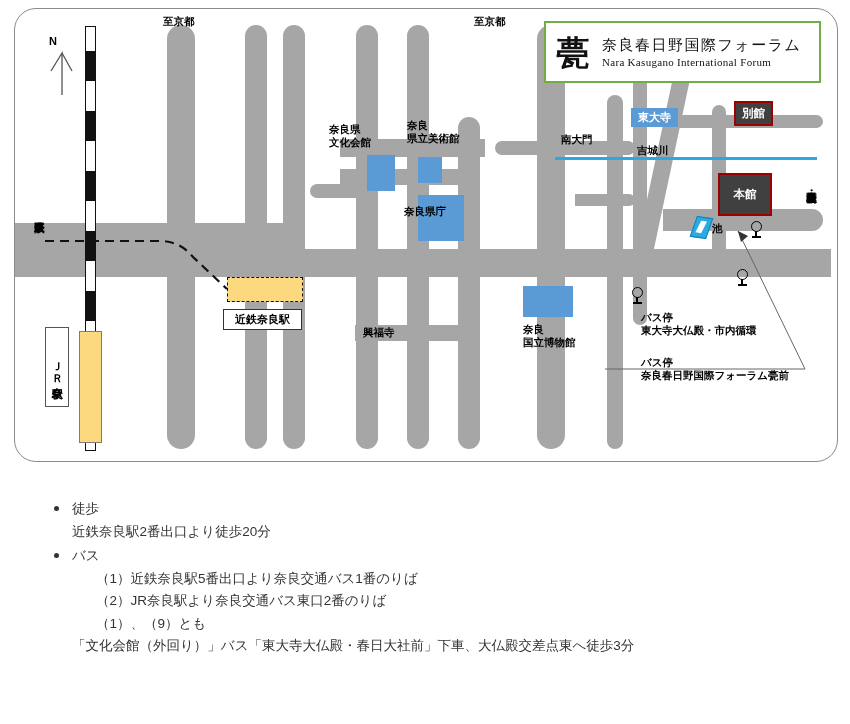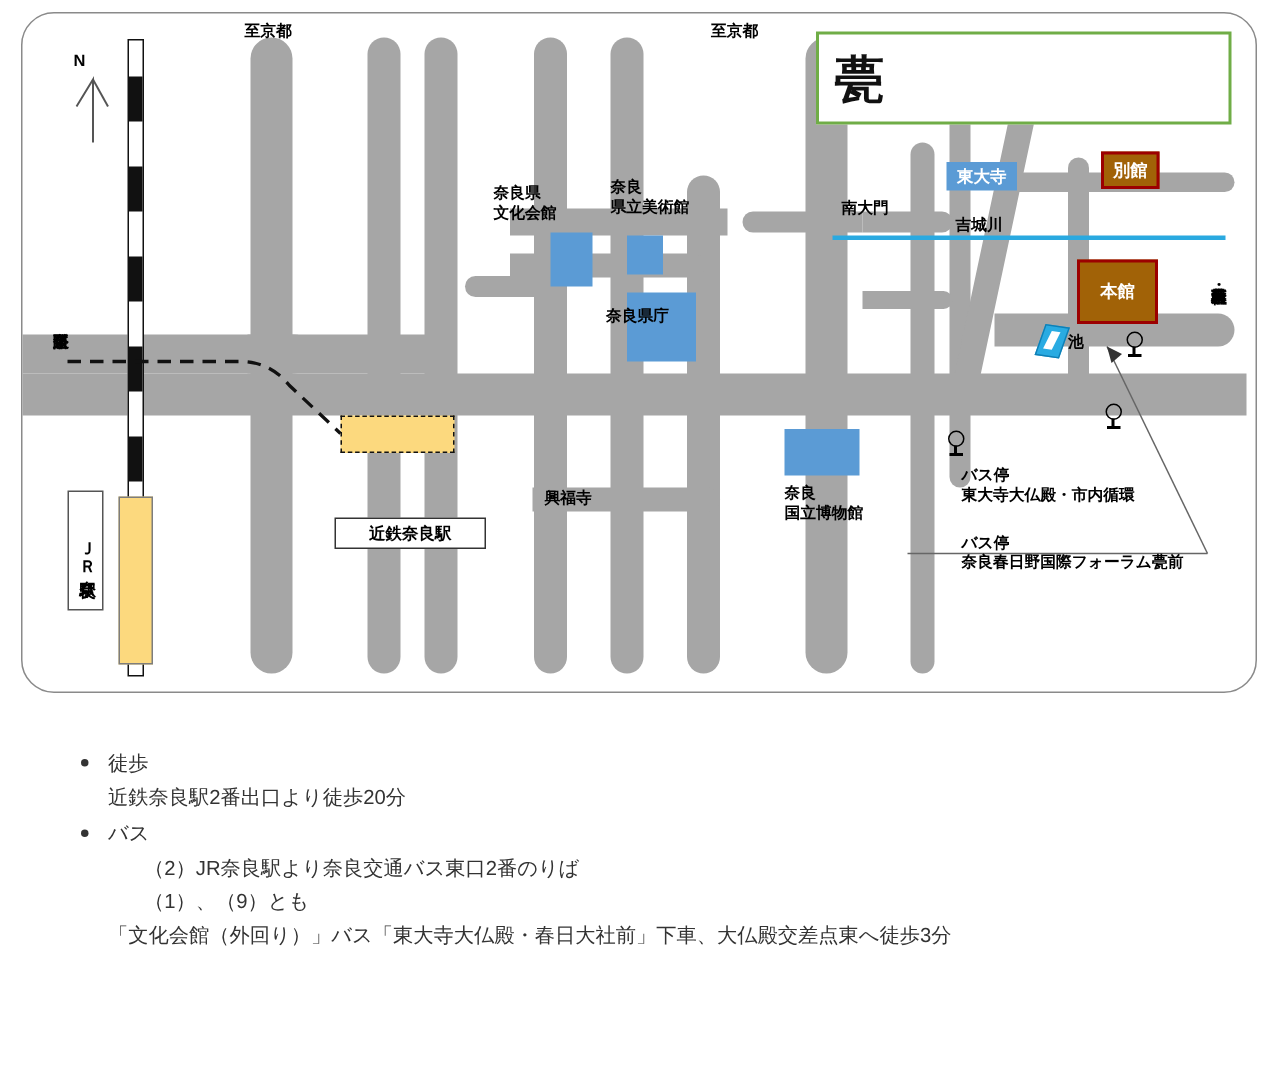--- a/index.html
+++ b/index.html
@@ -32,30 +32,30 @@
   #jrstation{position:absolute;left:64px;top:322px;width:23px;height:112px;
              background:#fcd97e;border:1.2px solid #7d7d7d;box-sizing:border-box;}
   #jrlabel{position:absolute;left:30px;top:318px;width:24px;height:80px;
            border:1.2px solid #555;background:#fff;box-sizing:border-box;
            display:flex;align-items:center;justify-content:center;}
   #jrlabel span{writing-mode:vertical-rl;text-orientation:upright;font-size:11px;font-weight:bold;letter-spacing:1px;}
 
   
   #kintetsu{position:absolute;left:212px;top:268px;width:76px;height:25px;
             background:#fcd97e;border:1.6px dashed #111;box-sizing:border-box;}
-  #kintetsu-label{position:absolute;left:208px;top:300px;padding:2px 22px;
-            background:#fff;border:1.3px solid #333;font-size:11px;font-weight:bold;white-space:nowrap;margin-top:36px;}
+  #kintetsu-label{position:absolute;left:208px;top:300px;padding:2px 11px;
+            background:#fff;border:1.3px solid #333;font-size:11px;font-weight:bold;white-space:nowrap;}
 
   
   #dashpath{position:absolute;left:0;top:0;width:822px;height:452px;pointer-events:none;}
 
   
   .bluebox{position:absolute;background:#5b9bd5;color:#fff;font-size:11px;font-weight:bold;
            padding:2px 7px;white-space:nowrap;}
-  .greenbox{position:absolute;background:#a16207;border:2.5px solid #9c0000;color:#fff;
+  .greenbox{position:absolute;background:#404040;border:2.5px solid #9c0000;color:#fff;
             font-size:11.5px;font-weight:bold;padding:3px 6px;white-space:nowrap;text-align:center;}
 
   
   #river{position:absolute;left:540px;top:148px;width:262px;height:2.6px;background:#2aa9e0;}
 
   
   #logo{position:absolute;left:529px;top:12px;width:277px;height:62px;
         border:2px solid #70ad47;background:#fff;display:flex;align-items:center;box-sizing:border-box;}
   #logo-mark{width:54px;text-align:center;font-size:33px;line-height:1;font-family:"DejaVu Serif",serif;font-weight:bold;color:#111;}
   #logo-text{flex:1;padding-left:2px;}
@@ -217,35 +217,40 @@
       <div id="compass">
         <div class="n">N</div>
         <svg width="34" height="48" viewBox="0 0 34 48">
           <path d="M 6 22 L 17 4 L 17 46" fill="none" stroke="#555" stroke-width="1.3"></path>
           <path d="M 17 4 L 27 22" fill="none" stroke="#555" stroke-width="1.3"></path>
         </svg>
       </div>
 
       <div id="logo">
         <div id="logo-mark">甍</div>
+        <div id="logo-text">
+          <div id="logo-ja">奈良春日野国際フォーラム</div>
+          <div id="logo-en">Nara Kasugano International Forum</div>
+        </div>
       </div>
 
     </div>
   </div>
 
   <div id="notes">
     <ul class="bul">
       <li>
         <span class="dot"></span>
         <div class="line">徒歩</div>
         <div class="line">近鉄奈良駅2番出口より徒歩20分</div>
       </li>
       <li>
         <span class="dot"></span>
         <div class="line">バス</div>
+        <div class="line indent0">（1）近鉄奈良駅5番出口より奈良交通バス1番のりば</div>
         <div class="line indent0">（2）JR奈良駅より奈良交通バス東口2番のりば</div>
         <div class="line indent0">（1）、（9）とも</div>
         <div class="line" style="padding-left:0;">「文化会館（外回り）」バス「東大寺大仏殿・春日大社前」下車、大仏殿交差点東へ徒歩3分</div>
       </li>
     </ul>
   </div>
 
 </div>
 
 </body></html>

